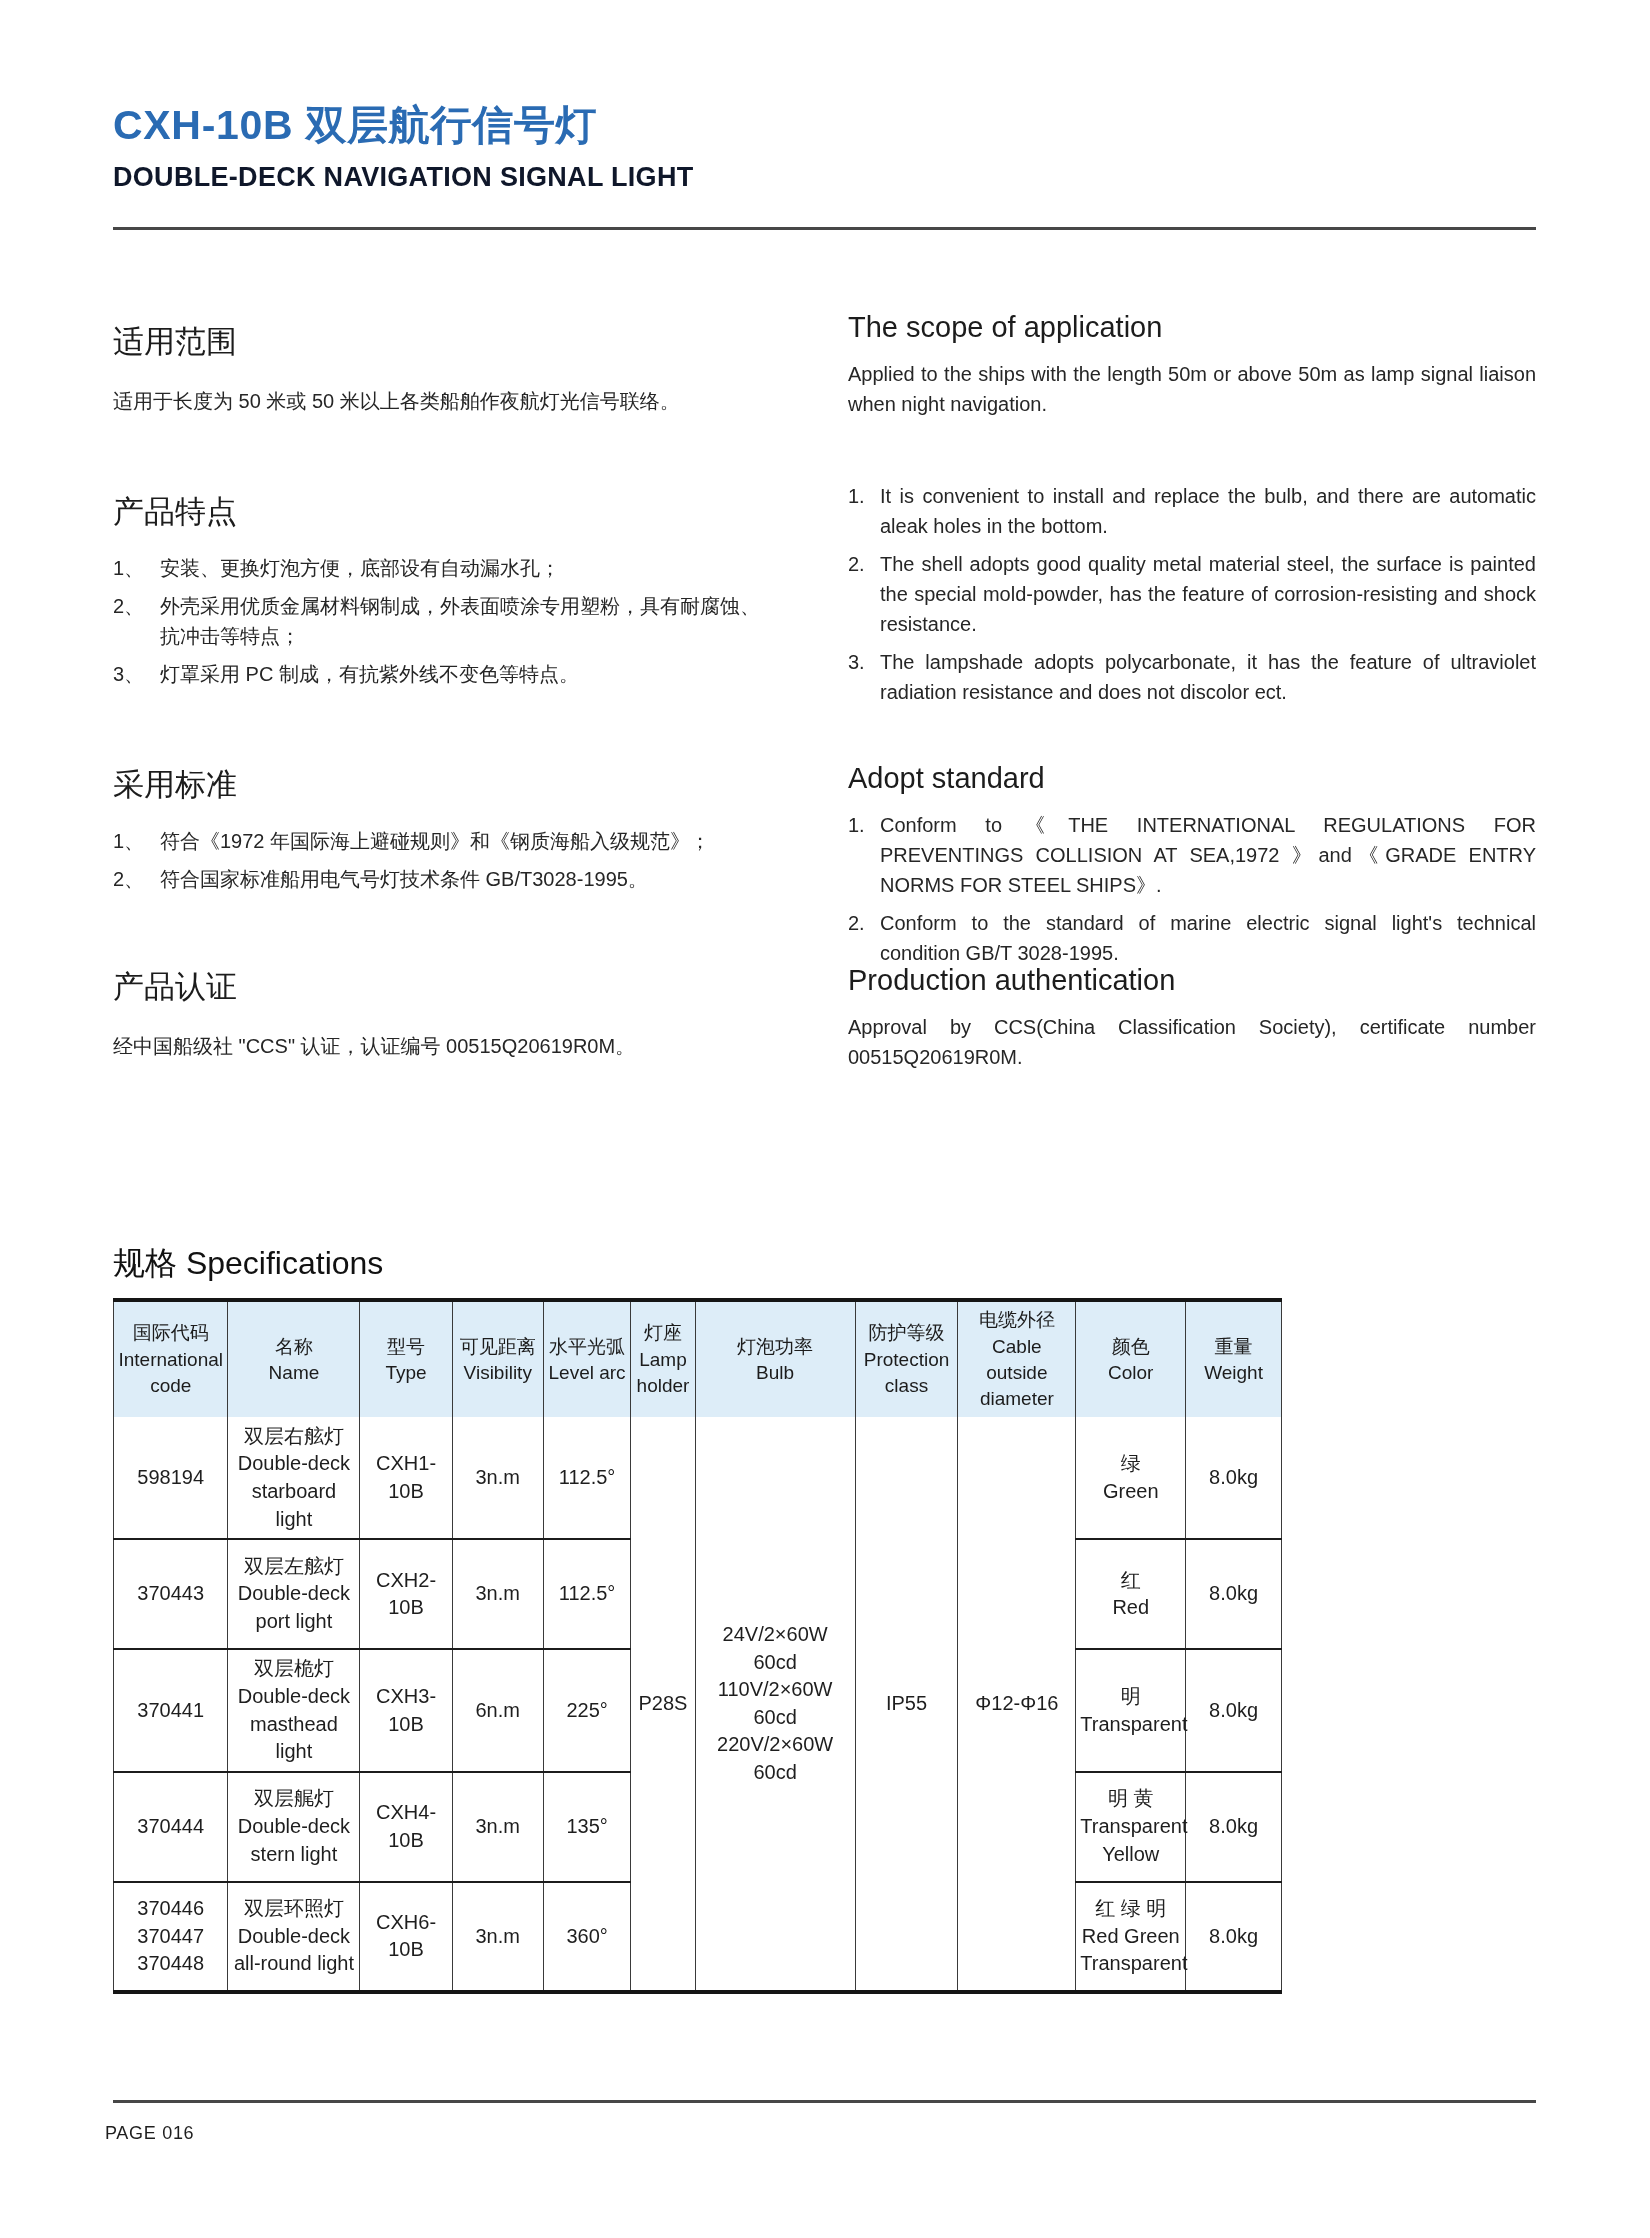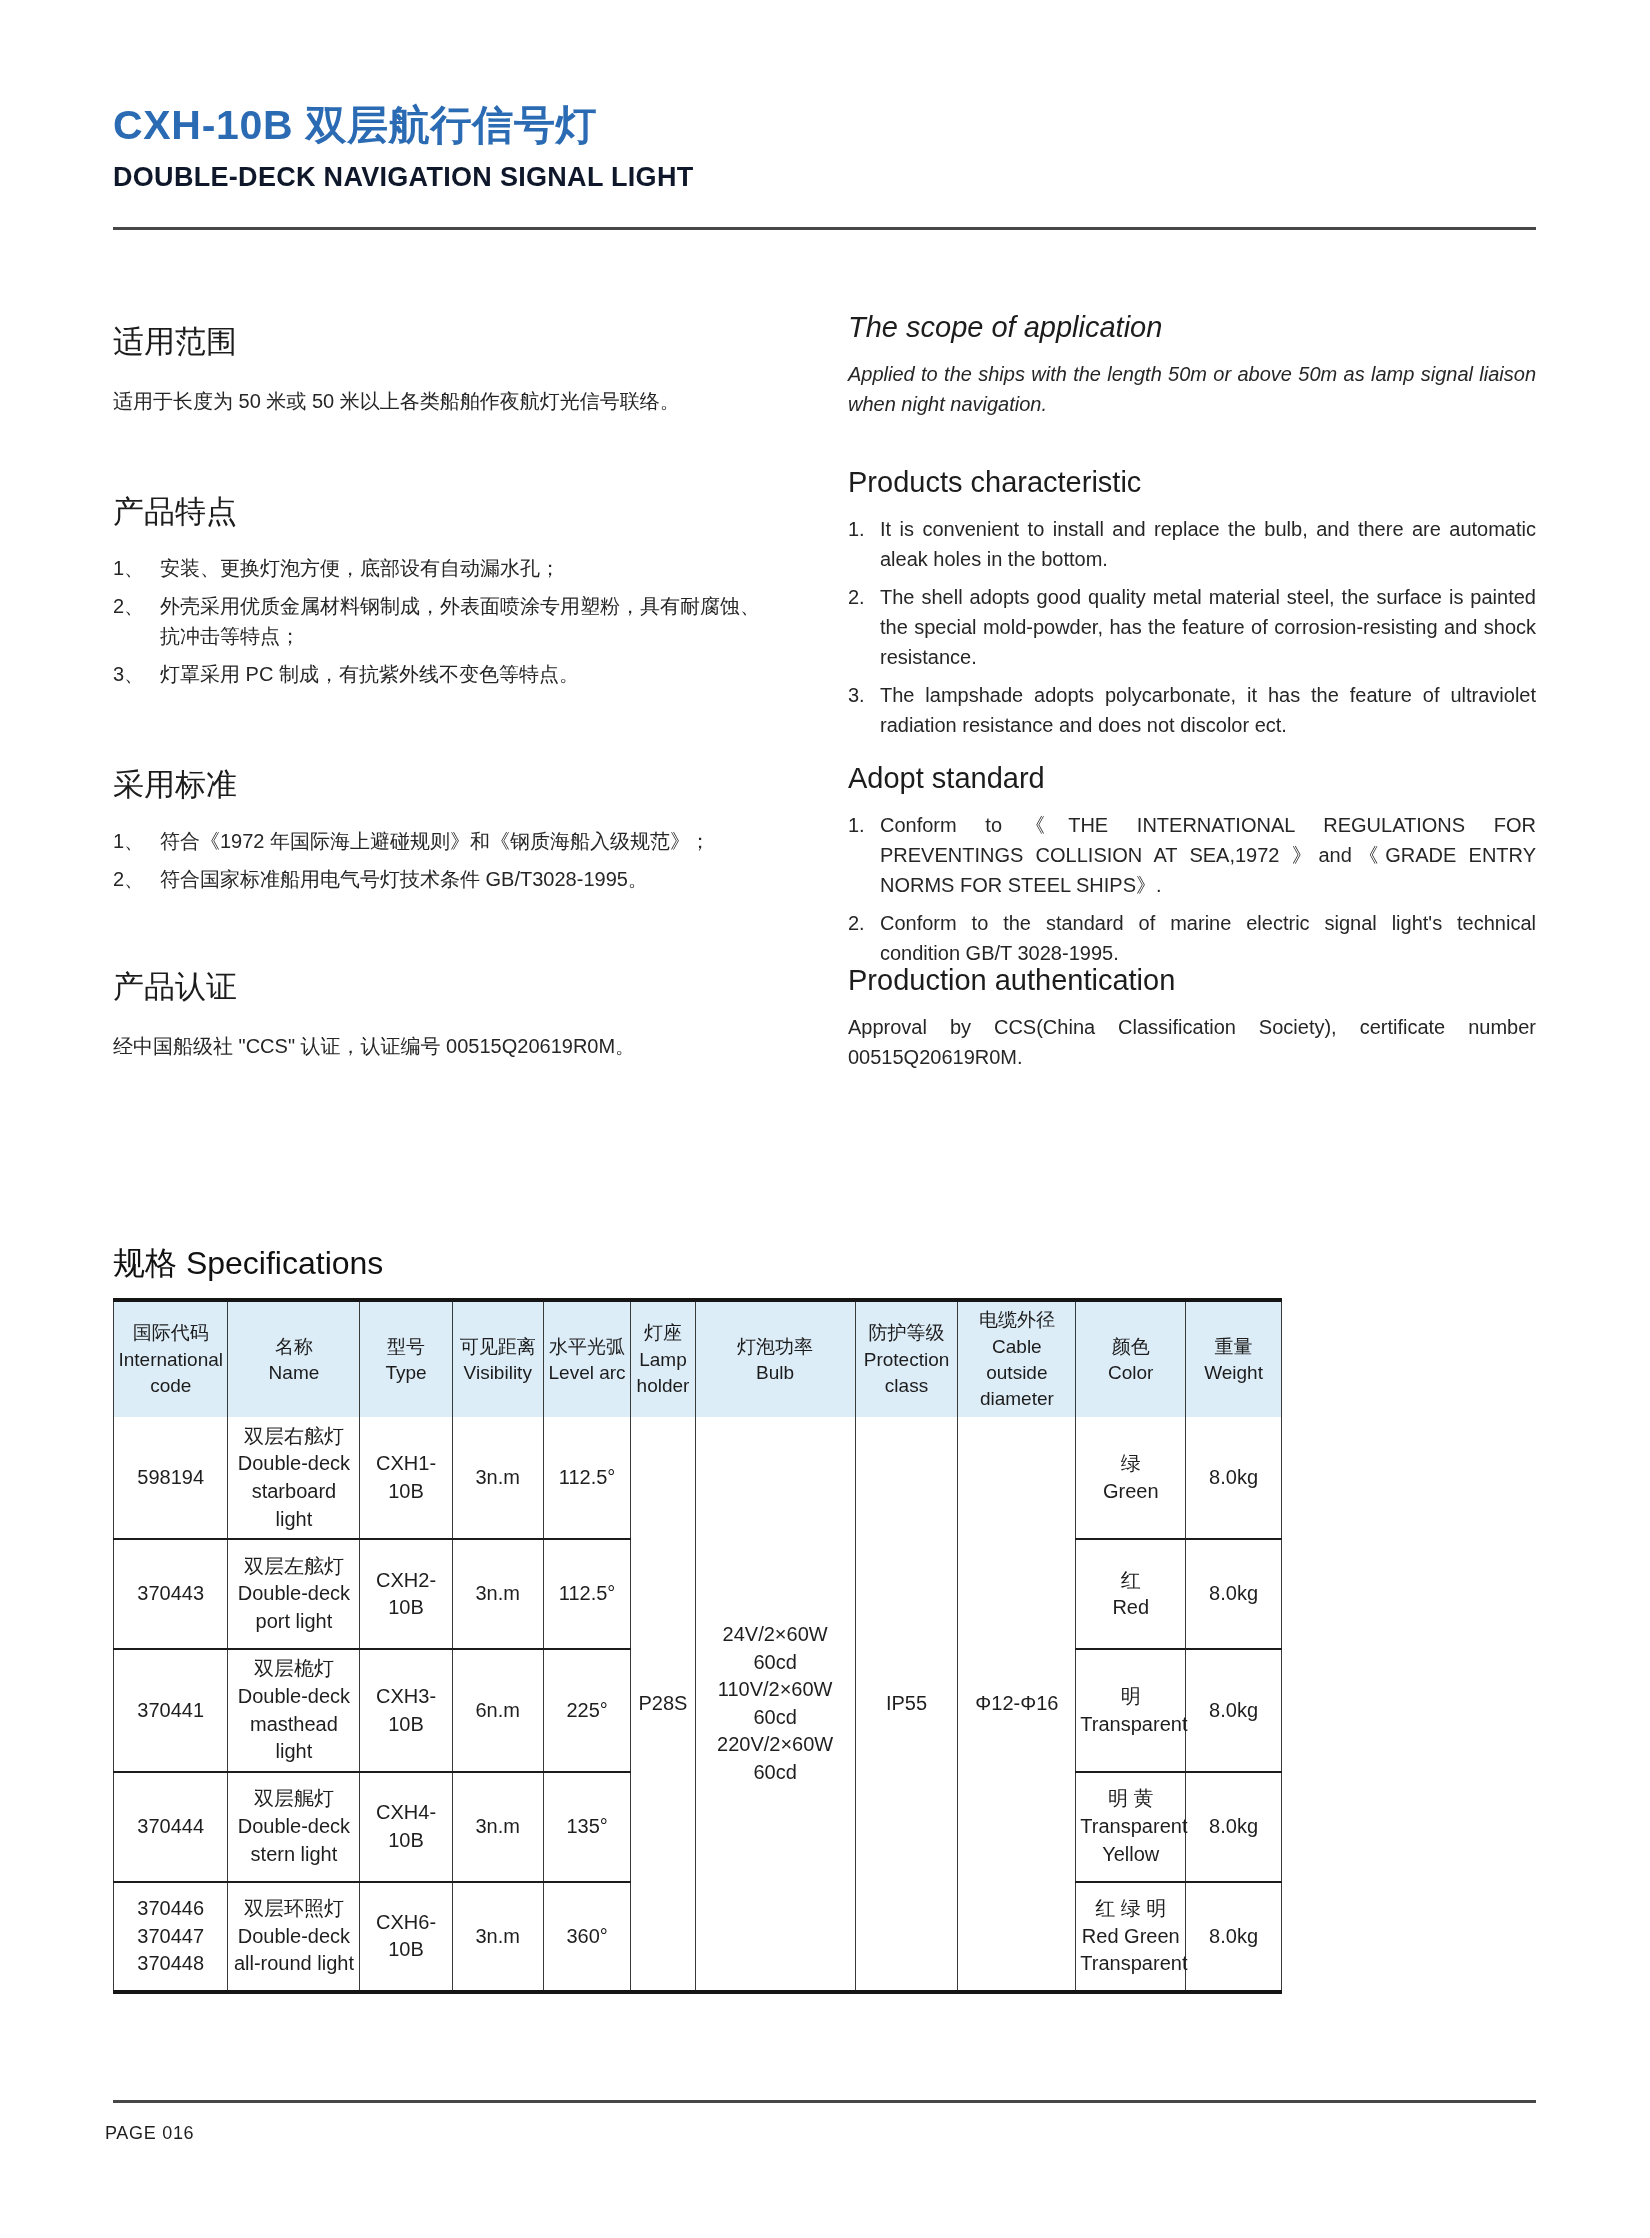--- a/index.html
+++ b/index.html
@@ -100,27 +100,26 @@
         <span class="txt">符合国家标准船用电气号灯技术条件 GB/T3028-1995。</span>
       </div>
     </div>
   </div>
 
   <div class="section sec-cn" style="top:966px;">
     <div class="sec-heading-cn">产品认证</div>
     <div class="sec-body">经中国船级社 "CCS" 认证，认证编号 00515Q20619R0M。</div>
   </div>
 
-  <div class="section sec-en" style="top:311px;font-style:italic;">
+  <div class="section sec-en" style="top:311px;">
     <div class="sec-heading-en">The scope of application</div>
     <div class="sec-body">Applied to the ships with the length 50m or above 50m as lamp signal liaison when night navigation.</div>
   </div>
 
   <div class="section sec-en" style="top:466px;">
-    <div class="sec-heading-en">Products characteristic</div>
     <div class="item-list">
       <div class="item">
         <span class="num">1.</span>
         <span class="txt">It is convenient to install and replace the bulb, and there are automatic aleak holes in the bottom.</span>
       </div>
       <div class="item">
         <span class="num">2.</span>
         <span class="txt">The shell adopts good quality metal material steel, the surface is painted the special mold-powder, has the feature of corrosion-resisting and shock resistance.</span>
       </div>
       <div class="item">

